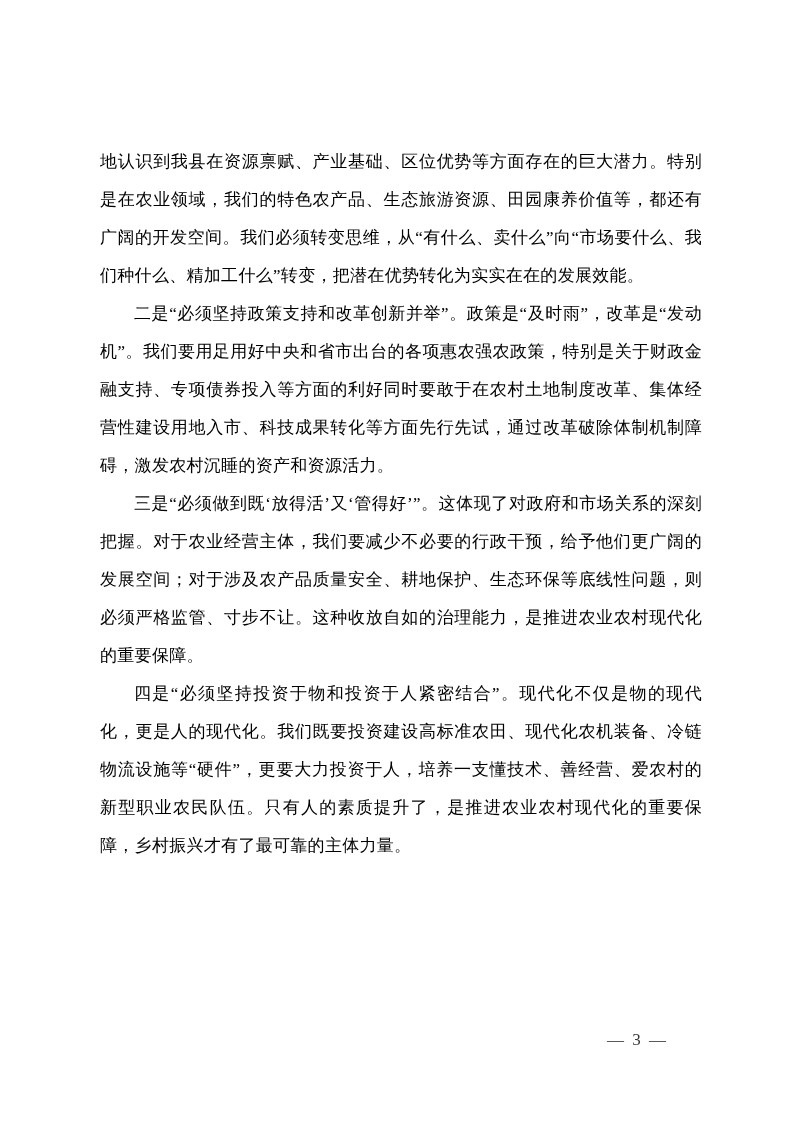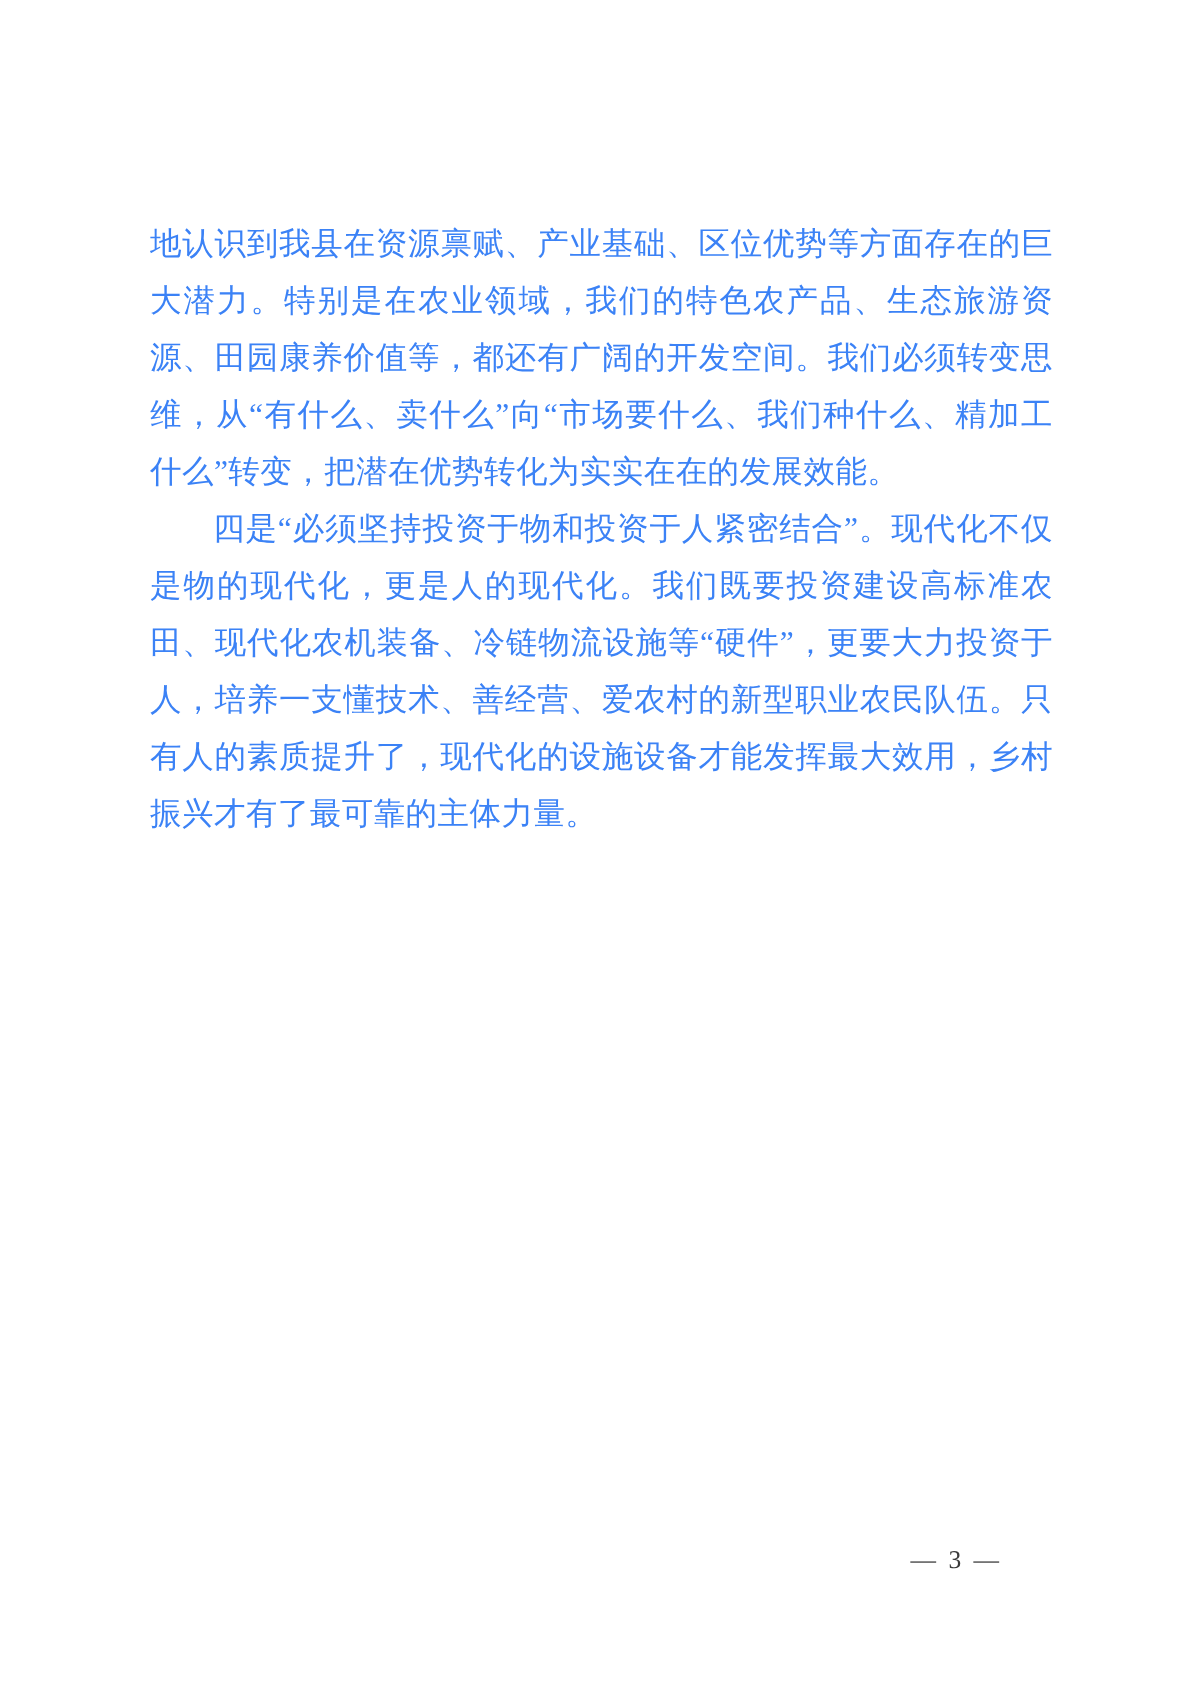--- a/index.html
+++ b/index.html
@@ -14,23 +14,23 @@
     background: #ffffff;
     overflow: hidden;
   }
   .doc-body {
     position: absolute;
     left: 100px;
     top: 143px;
     width: 602px;
   }
   .para {
-    font-size: 21px;
+    font-size: 17px;
     line-height: 38px;
-    color: #3b82f6;
+    color: #000000;
     text-align: justify;
     letter-spacing: 0.3px;
   }
   .para.indented {
     text-indent: 2em;
   }
   .page-number {
     position: absolute;
     top: 1030px;
     right: 125px;
@@ -40,17 +40,19 @@
     letter-spacing: 2px;
     white-space: nowrap;
   }
 </style>
 </head>
 <body>
 
 <div class="page">
   <div class="doc-body">
     <p class="para">地认识到我县在资源禀赋、产业基础、区位优势等方面存在的巨大潜力。特别是在农业领域，我们的特色农产品、生态旅游资源、田园康养价值等，都还有广阔的开发空间。我们必须转变思维，从“有什么、卖什么”向“市场要什么、我们种什么、精加工什么”转变，把潜在优势转化为实实在在的发展效能。</p>
-    <p class="para indented">四是“必须坚持投资于物和投资于人紧密结合”。现代化不仅是物的现代化，更是人的现代化。我们既要投资建设高标准农田、现代化农机装备、冷链物流设施等“硬件”，更要大力投资于人，培养一支懂技术、善经营、爱农村的新型职业农民队伍。只有人的素质提升了，现代化的设施设备才能发挥最大效用，乡村振兴才有了最可靠的主体力量。</p>
+    <p class="para indented">二是“必须坚持政策支持和改革创新并举”。政策是“及时雨”，改革是“发动机”。我们要用足用好中央和省市出台的各项惠农强农政策，特别是关于财政金融支持、专项债券投入等方面的利好同时要敢于在农村土地制度改革、集体经营性建设用地入市、科技成果转化等方面先行先试，通过改革破除体制机制障碍，激发农村沉睡的资产和资源活力。</p>
+    <p class="para indented">三是“必须做到既‘放得活’又‘管得好’”。这体现了对政府和市场关系的深刻把握。对于农业经营主体，我们要减少不必要的行政干预，给予他们更广阔的发展空间；对于涉及农产品质量安全、耕地保护、生态环保等底线性问题，则必须严格监管、寸步不让。这种收放自如的治理能力，是推进农业农村现代化的重要保障。</p>
+    <p class="para indented">四是“必须坚持投资于物和投资于人紧密结合”。现代化不仅是物的现代化，更是人的现代化。我们既要投资建设高标准农田、现代化农机装备、冷链物流设施等“硬件”，更要大力投资于人，培养一支懂技术、善经营、爱农村的新型职业农民队伍。只有人的素质提升了，是推进农业农村现代化的重要保障，乡村振兴才有了最可靠的主体力量。</p>
   </div>
 
   <div class="page-number">— 3 —</div>
 </div>
 
 </body></html>

